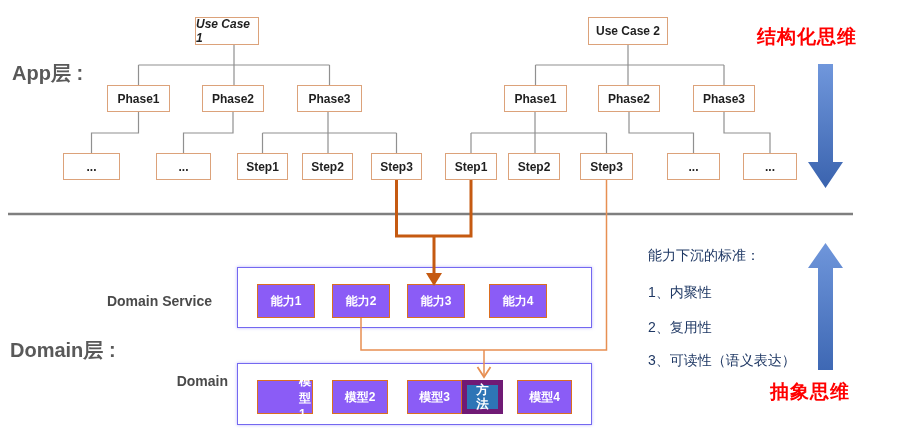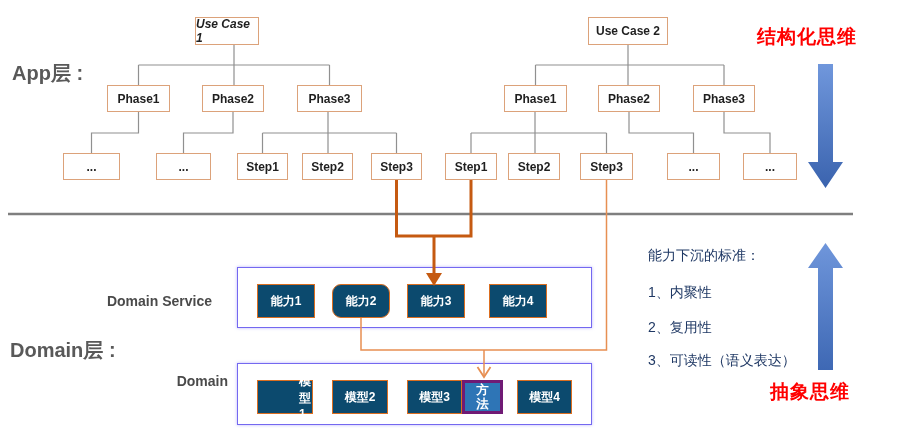--- a/index.html
+++ b/index.html
@@ -7,25 +7,25 @@
     position:relative;width:899px;height:428px;background:#fff;overflow:hidden;
     font-family:"Liberation Sans",sans-serif;
   }
   .stage svg{position:absolute;left:0;top:0;z-index:3;pointer-events:none;}
   .node{
     position:absolute;z-index:2;background:#fff;border:1.6px solid #DCA27A;
     display:flex;align-items:center;justify-content:center;
     font-size:12px;font-weight:bold;color:#1f1f1f;box-sizing:border-box;
   }
   .obox{
-    position:absolute;z-index:2;background:#0c4a6e;border:1px solid #DB6E20;
+    position:absolute;z-index:2;background:#8b5cf6;border:1px solid #DB6E20;
     display:flex;align-items:center;justify-content:center;
     font-size:12px;font-weight:bold;color:#fff;box-sizing:border-box;
   }
-  .bbox{background:#2E75B6;border:3px solid #701a75;}
+  .bbox{background:#2E75B6;border:5px solid #701a75;}
   .bbox .wrap{width:15px;word-break:break-all;line-height:1.12;text-align:center;font-size:12.5px;}
   .pbox{
     position:absolute;z-index:1;background:#fff;border:1.6px solid #7468F0;
     box-shadow:0 0 3px rgba(130,120,250,.55);box-sizing:border-box;
   }
   .layer-label{position:absolute;z-index:2;font-size:20px;font-weight:bold;color:#595959;}
   .row-label{position:absolute;z-index:2;font-size:14px;font-weight:bold;color:#4a4a4a;width:148px;text-align:right;}
   .red-label{position:absolute;z-index:4;font-size:19px;font-weight:bold;color:#FF0000;letter-spacing:1px;}
   .crit{position:absolute;z-index:2;font-size:14px;color:#1F3864;}
 </style>
@@ -91,21 +91,21 @@
   <div class="node" style="left:580px;top:153px;width:53px;height:27px;">Step3</div>
   <div class="node" style="left:667px;top:153px;width:53px;height:27px;">...</div>
   <div class="node" style="left:743px;top:153px;width:54px;height:27px;">...</div>
 
   <div class="layer-label" style="left:10px;top:337px;">Domain层 :</div>
   <div class="row-label" style="left:64px;top:293px;">Domain Service</div>
   <div class="row-label" style="left:80px;top:373px;">Domain</div>
 
   <div class="pbox" style="left:237px;top:267px;width:355px;height:61px;"></div>
   <div class="obox" style="left:257px;top:284px;width:58px;height:34px;">能力1</div>
-  <div class="obox" style="left:332px;top:284px;width:58px;height:34px;border-radius:9px;">能力2</div>
+  <div class="obox" style="left:332px;top:284px;width:58px;height:34px;">能力2</div>
   <div class="obox" style="left:407px;top:284px;width:58px;height:34px;">能力3</div>
   <div class="obox" style="left:489px;top:284px;width:58px;height:34px;">能力4</div>
 
   <div class="pbox" style="left:237px;top:363px;width:355px;height:62px;"></div>
   <div class="obox" style="left:257px;top:380px;width:56px;height:34px;padding-left:41px;">模型1</div>
   <div class="obox" style="left:332px;top:380px;width:56px;height:34px;">模型2</div>
   <div class="obox" style="left:407px;top:380px;width:55px;height:34px;">模型3</div>
   <div class="obox bbox" style="left:462px;top:380px;width:41px;height:34px;">
     <span class="wrap">方法</span>
   </div>

